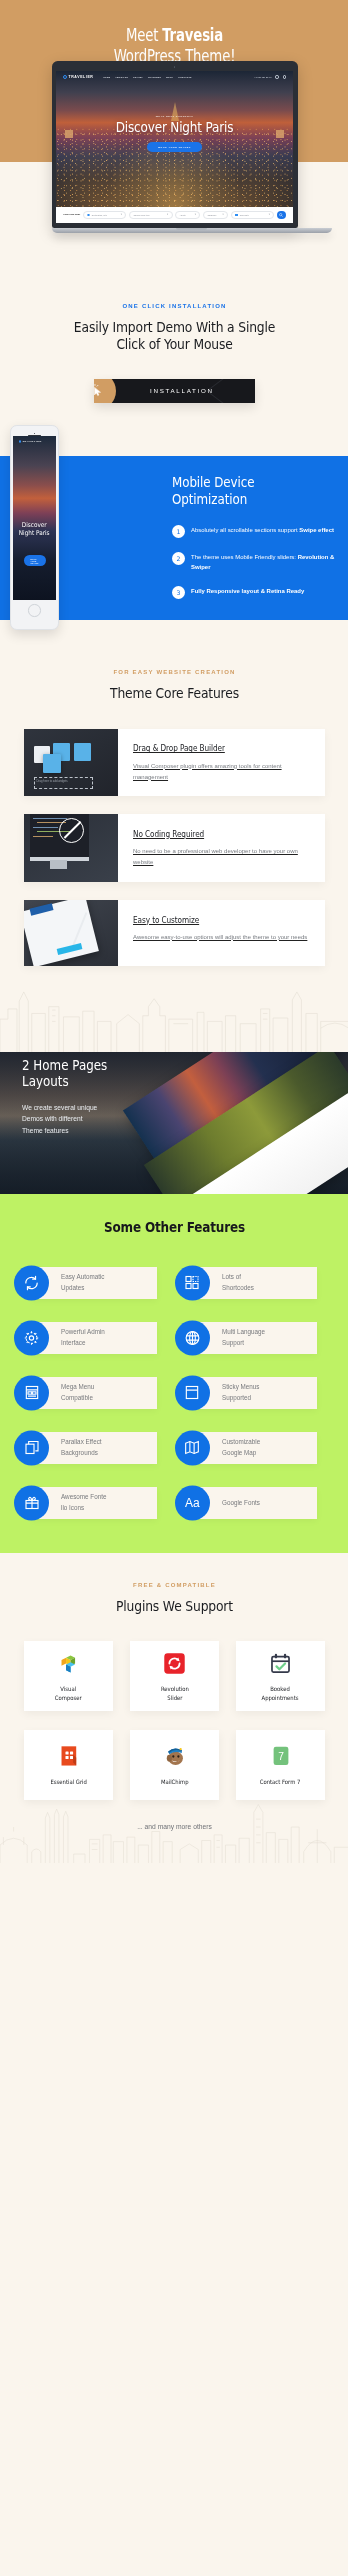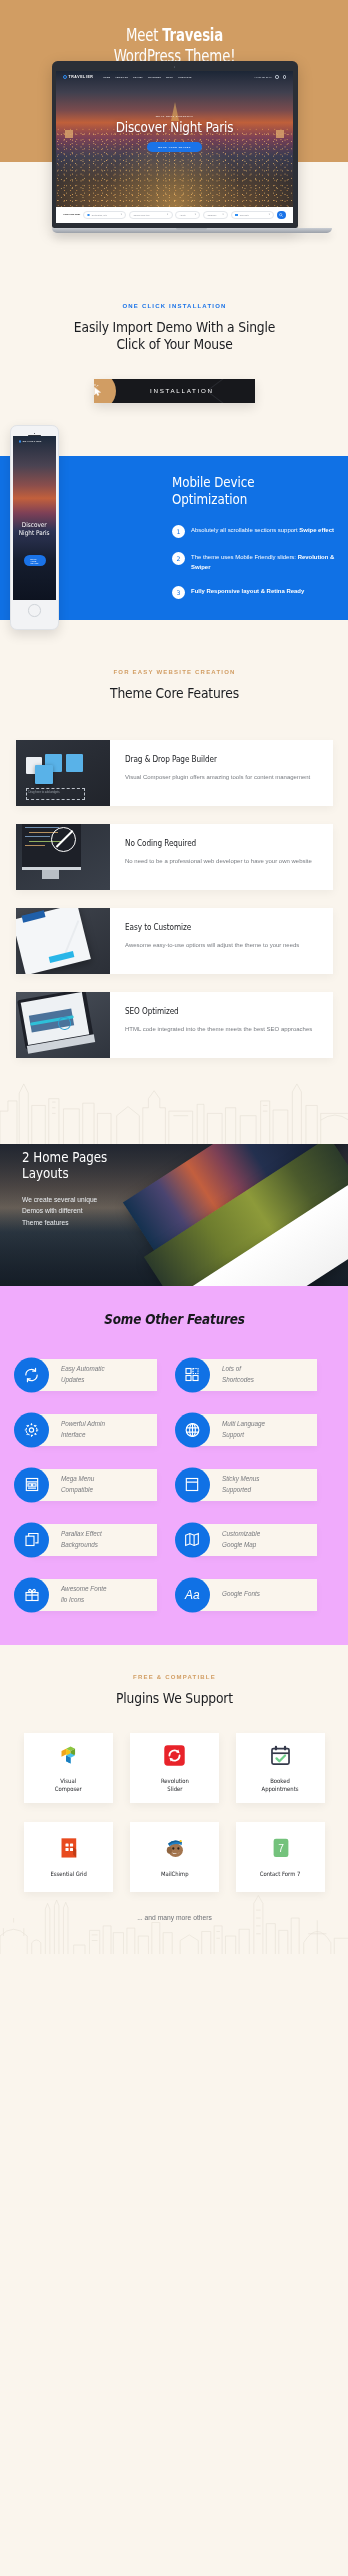--- a/index.html
+++ b/index.html
@@ -219,21 +219,21 @@
   .mnum{
     flex:none;width:13px;height:13px;border-radius:50%;background:#fff;color:#1071e5;
     display:flex;align-items:center;justify-content:center;font-size:6.2px;font-weight:400;
     font-family:"DejaVu Sans", sans-serif;
   }
   .mtxt{ font-size:6.2px;line-height:1.62;color:#fff;transform:scaleX(.96);transform-origin:left; }
   .mtxt b{font-weight:700;}
 
   
   .sec-core{ background:#faf5ed;padding:18px 0 0;text-align:center; }
-  .core-list{ margin-top:38px;padding:0 16px; }
+  .core-list{ margin-top:27px;padding:0 24px;text-decoration:underline; }
   .fcard{
     display:flex;background:#fff;margin-bottom:18px;
     box-shadow:0 3.4px 9px rgba(0,0,0,.05);
     min-height:66px;text-align:left;
   }
   .fthumb{ flex:none;width:94px;position:relative;overflow:hidden;background:#343943; }
   .fthumb.t1{ background:linear-gradient(150deg,#2f343d 0%,#21242b 100%); }
   .fthumb.t2{ background:linear-gradient(150deg,#41464f 0%,#2b2f37 100%); }
   .fthumb.t3{ background:linear-gradient(150deg,#2a2f38 0%,#3a404a 100%); }
   .fthumb.t4{ background:linear-gradient(150deg,#4c525c 0%,#2f343d 100%); }
@@ -271,21 +271,21 @@
   .tc2{ top:60px;left:3.4px;background:linear-gradient(90deg,#2b3a2a 0%,#6d7c2e 32%,#8d9a3a 55%,#4b5a2c 78%,#2b3a2a 100%); }
   .tc3{ top:111px;left:-8px;background:linear-gradient(180deg,#ffffff 0%,#f2f2f2 100%); }
   .home-copy{ position:absolute;left:21.5px;top:5px;z-index:6;color:#fff; }
   .home-h2{
     font-size:14px;line-height:1.17;font-weight:400;
     font-family:"DejaVu Sans", sans-serif;transform:scaleX(.85);transform-origin:left;
   }
   .home-p{ margin-top:12.5px;font-size:7px;line-height:1.62;color:#eceff2;transform:scaleX(.95);transform-origin:left; }
 
   
-  .sec-other{ background:#f0abfc;padding:25px 0 34px;text-align:center;font-style:italic; }
+  .sec-other{ background:#bef264;padding:25px 0 34px;text-align:center; }
   .h2b{
     font-size:14px;font-weight:700;color:#17181c;
     font-family:"DejaVu Sans", sans-serif;transform:scaleX(.86);letter-spacing:-0.2px;
   }
   .ogrid{ margin-top:32px;padding:0 32px;display:grid;grid-template-columns:1fr 1fr;gap:23px 36px; }
   .ocard{
     position:relative;background:#faf5ed;height:32px;
     display:flex;align-items:center;padding-left:29px;text-align:left;
     box-shadow:0 2.8px 6.8px rgba(0,0,0,.045);
   }
@@ -518,34 +518,20 @@
           <span style="position:absolute;left:5.7px;top:5.7px;width:22.6px;height:6.8px;background:#1f5fa9;transform:rotate(-14deg)"></span>
           <span style="position:absolute;left:54px;top:11.3px;width:2.3px;height:40px;background:#e9ecef;transform:rotate(22deg);border-radius:1.1px"></span>
           <span style="position:absolute;left:33px;top:46px;width:25px;height:5.7px;background:#29b6e8;transform:rotate(-14deg)"></span>
         </div>
         <div class="fbody">
           <div class="ftitle">Easy to Customize</div>
           <div class="fdesc">Awesome easy-to-use options will adjust the theme to your needs</div>
         </div>
       </div>
 
-      <div class="fcard">
-        <div class="fthumb t4">
-          <span style="position:absolute;left:4.5px;top:2.3px;width:69px;height:50px;background:#1d2028;transform:rotate(-10deg);border-radius:2.3px"></span>
-          <span style="position:absolute;left:8px;top:5.7px;width:62px;height:43px;background:#eef1f4;transform:rotate(-10deg)"></span>
-          <span style="position:absolute;left:13.6px;top:20.4px;width:43px;height:17px;background:#2e5c8a;transform:rotate(-10deg);opacity:.85"></span>
-          <span style="position:absolute;left:13.6px;top:27px;width:44px;height:3.4px;background:#2ec0d8;transform:rotate(-10deg);border-radius:1.7px"></span>
-          <span style="position:absolute;left:42px;top:25px;width:12.5px;height:12.5px;border:1.1px solid #2f9fd0;border-radius:50%;transform:rotate(-10deg)"></span>
-          <span style="position:absolute;left:11.3px;top:48px;width:68px;height:8px;background:#cfd4da;transform:rotate(-10deg)"></span>
-        </div>
-        <div class="fbody">
-          <div class="ftitle">SEO Optimized</div>
-          <div class="fdesc">HTML code integrated into the theme meets the best SEO approaches</div>
-        </div>
-      </div>
 
     </div>
   </section>
 
   <div class="skyline">
     <svg viewBox="0 0 616 120" preserveAspectRatio="none" aria-hidden="true">
       <g fill="none" stroke="#e3ddd2" stroke-width="1">
         <path d="M0 120 L0 62 L14 62 L14 44 L30 44 L30 120"></path>
         <path d="M34 120 L34 30 L42 14 L50 30 L50 120"></path>
         <path d="M56 120 L56 52 L80 52 L80 120"></path>

